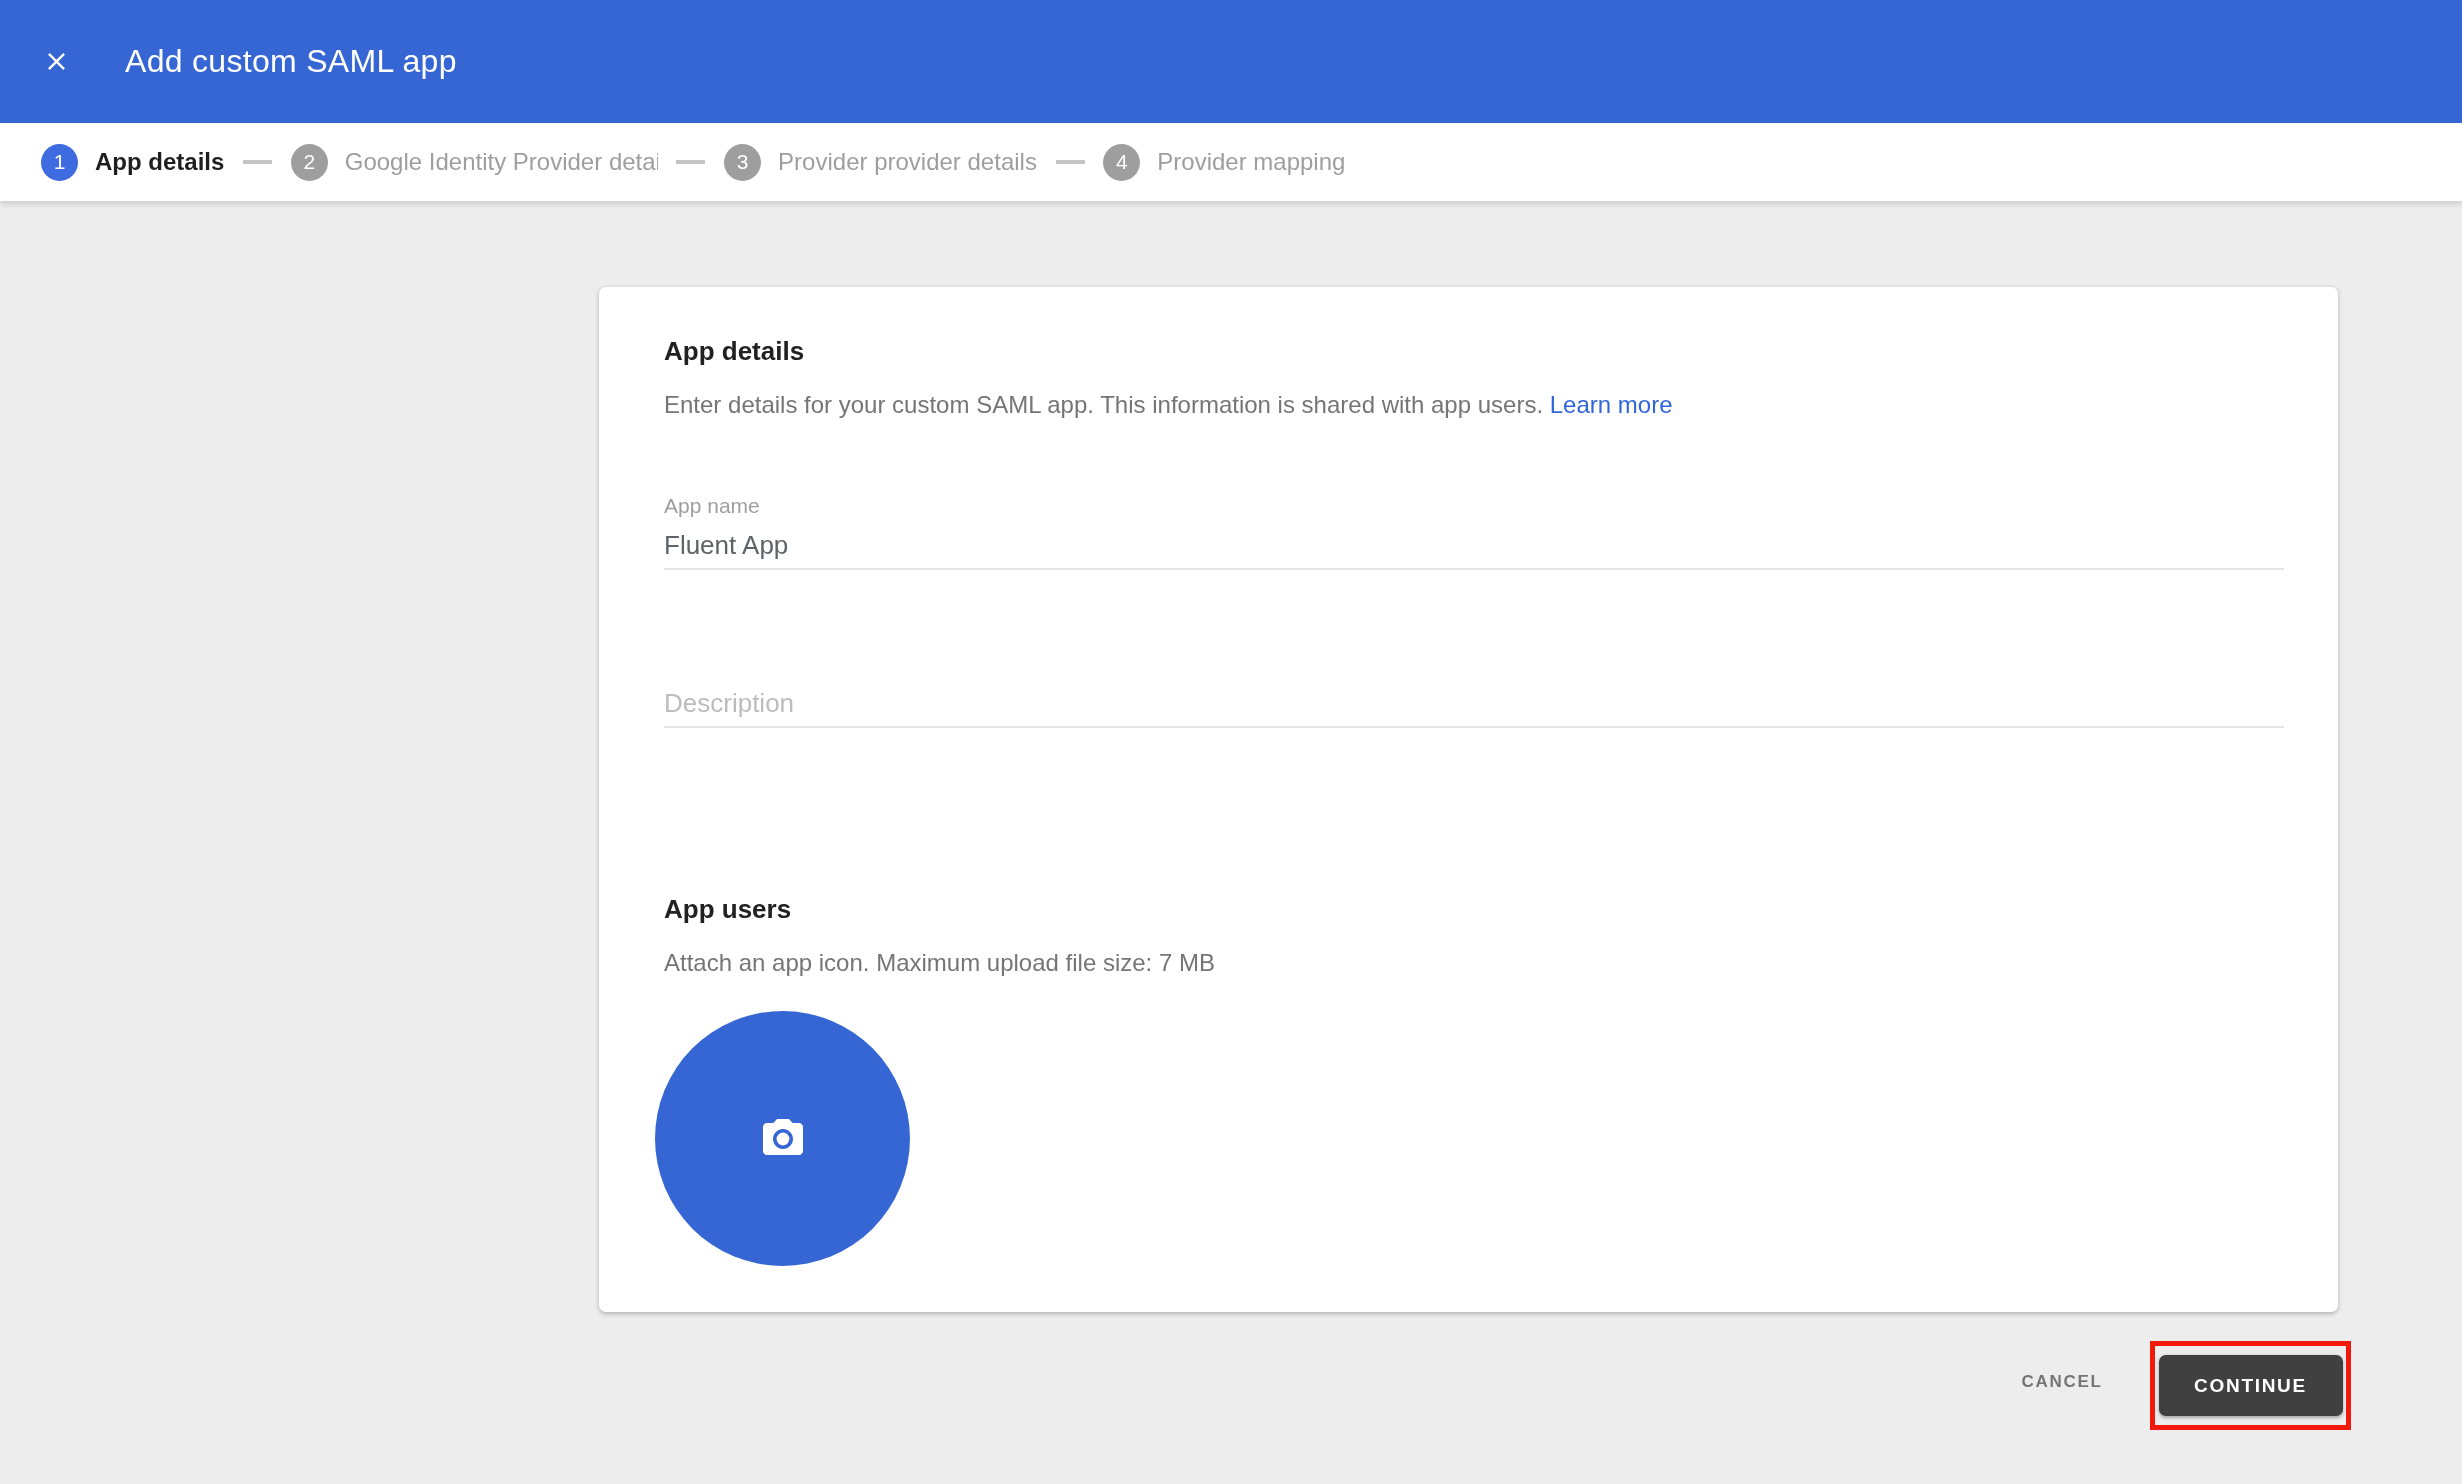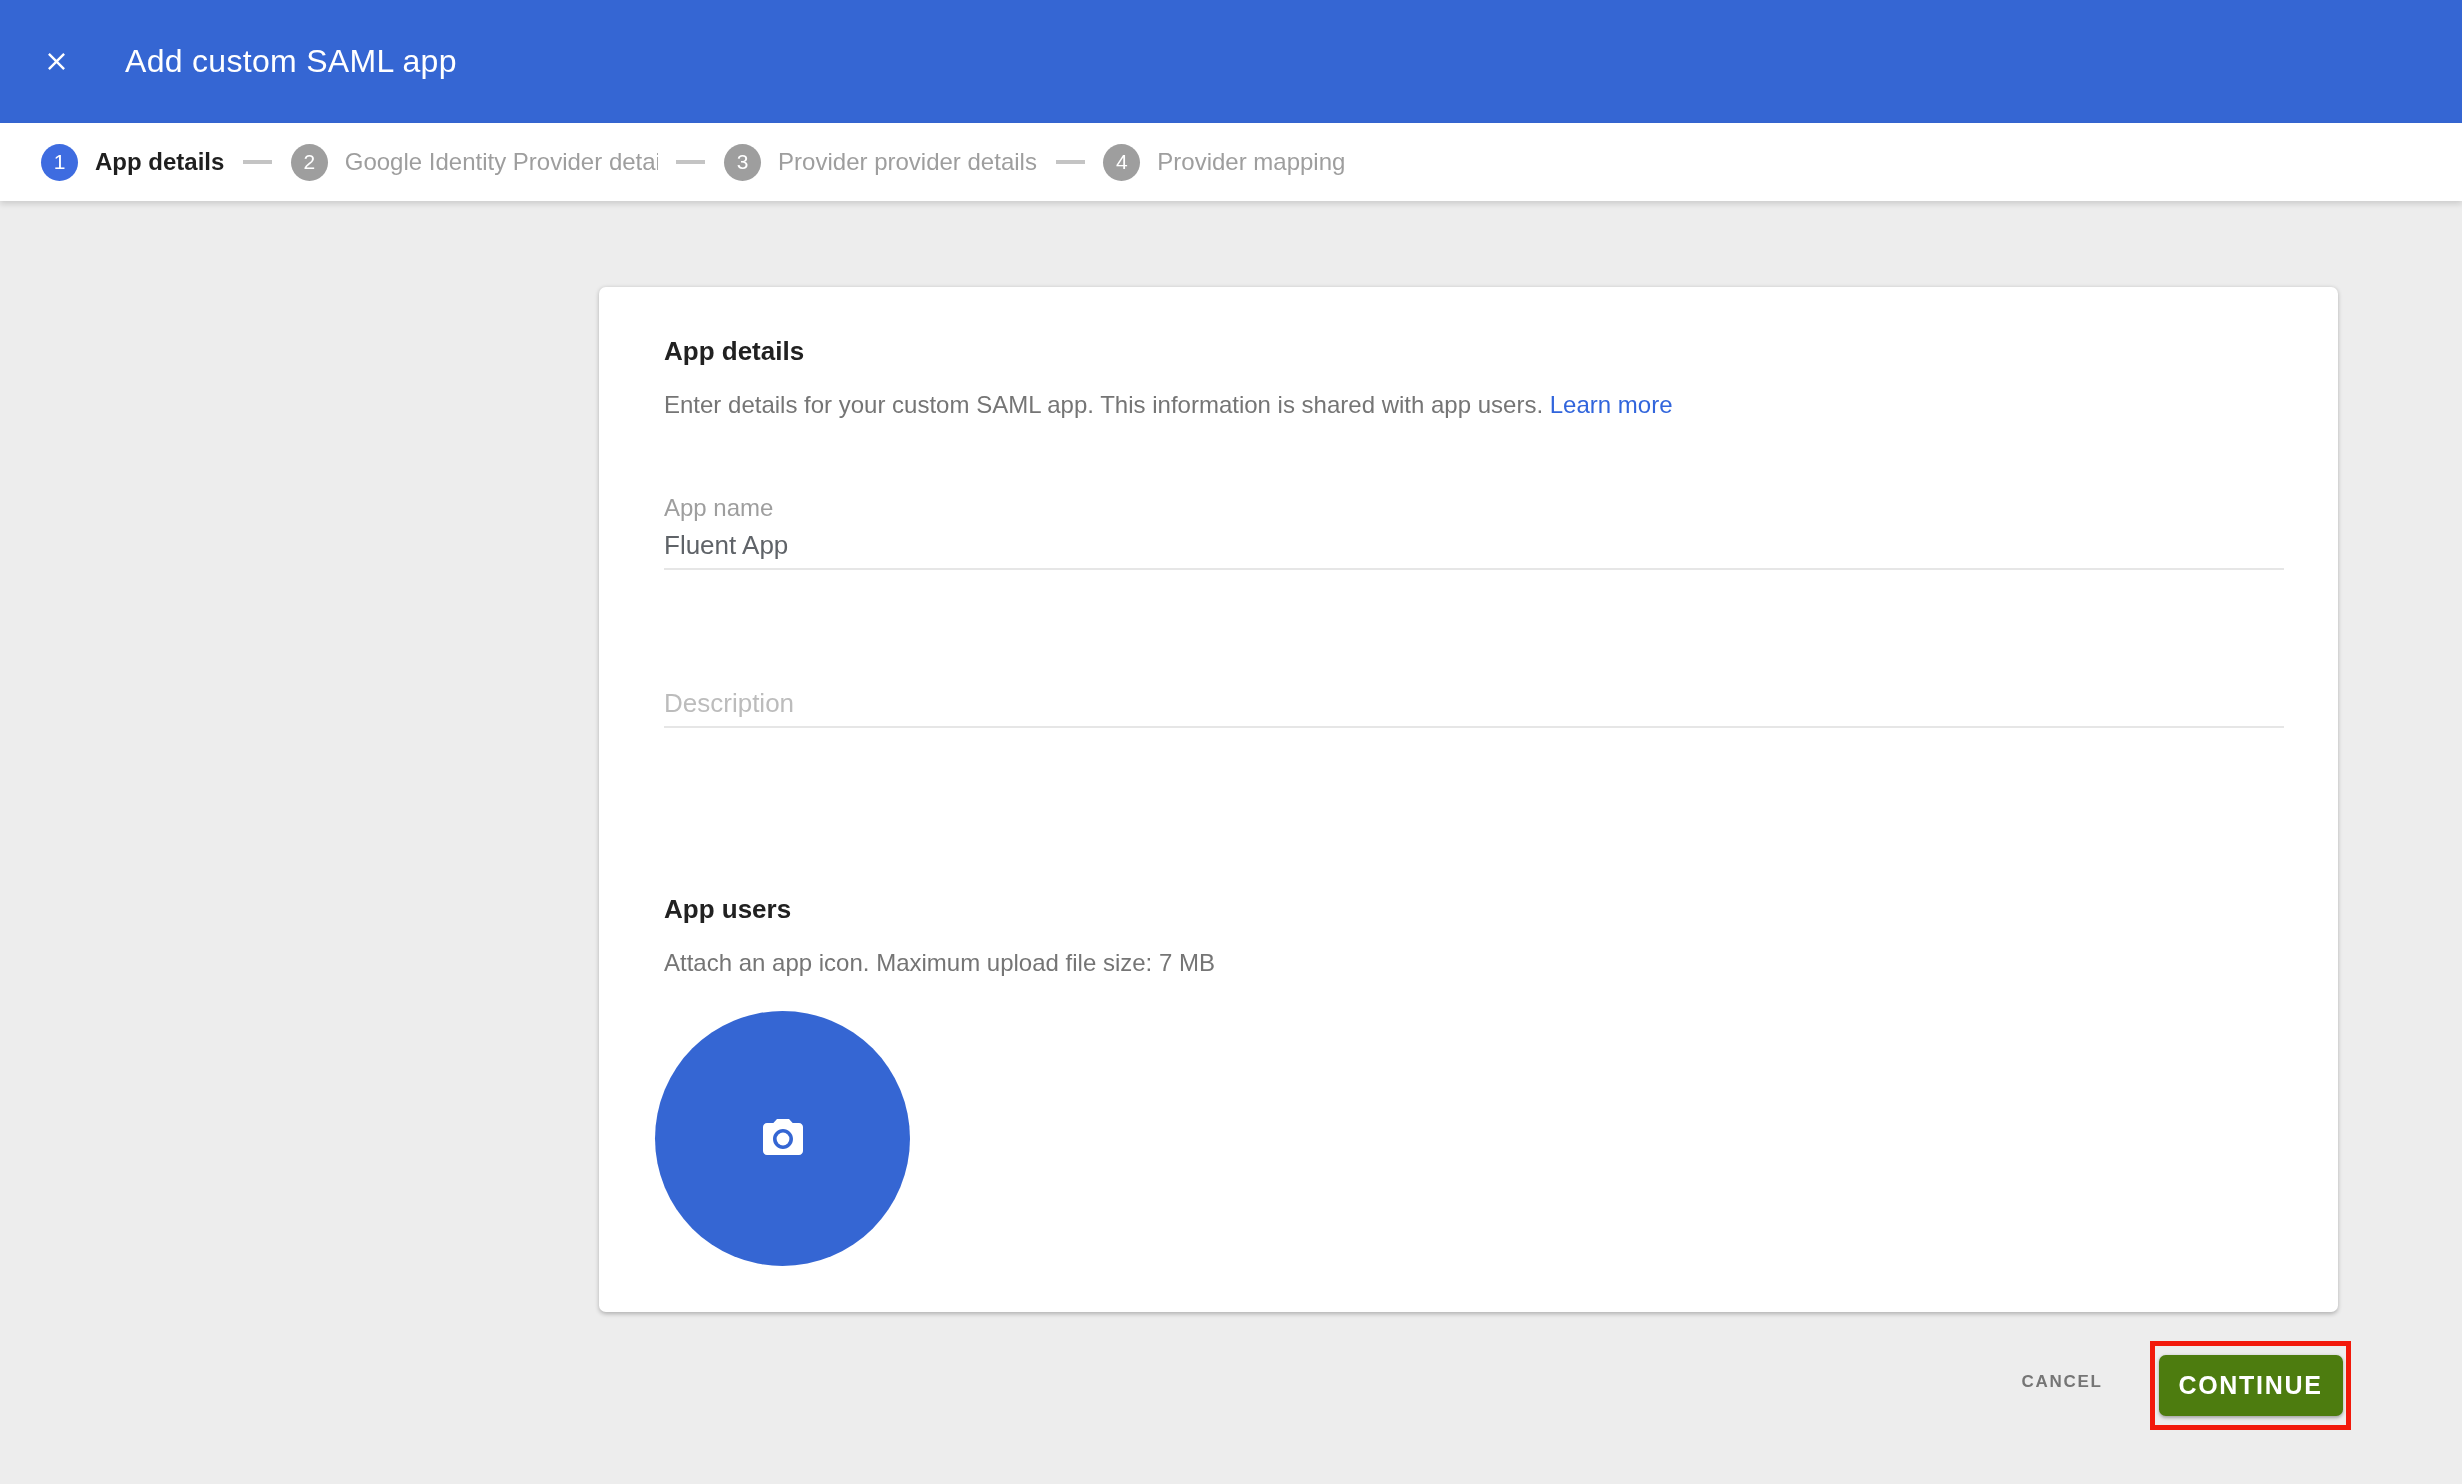--- a/index.html
+++ b/index.html
@@ -65,21 +65,21 @@
   }
   .heading-app-details { top: 49px; }
   .card-paragraph {
     position: absolute; left: 65px; top: 104px;
     font-size: 24px; color: #757575;
   }
   .learn-more { color: #3165dc; cursor: pointer; text-align: right; }
 
   .field-label {
     position: absolute; left: 65px; top: 207px;
-    font-size: 24px; color: #9e9e9e;
+    font-size: 21px; color: #9e9e9e;
   }
   .text-input {
     position: absolute; left: 65px; width: 1620px;
     border: none; outline: none; background: transparent;
     border-bottom: 2.6px solid #e6e6e6;
     font-family: "Liberation Sans", "DejaVu Sans", sans-serif;
   }
   .input-app-name {
     top: 236px; height: 47px;
     font-size: 26px; color: #5f6368;
@@ -111,22 +111,22 @@
     padding: 5.1px 8.5px;
   }
   .annotation-box {
     position: absolute; left: 2150px; top: 1341px;
     width: 201px; height: 89px;
     border: 5.1px solid #f2190b;
     display: flex; align-items: center; justify-content: center;
   }
   .continue-btn {
     width: 184px; height: 61px;
-    background: #4d7c0f; border: none; border-radius: 6.8px;
-    color: #ffffff; font-size: 25px; font-weight: 700;
+    background: #404040; border: none; border-radius: 6.8px;
+    color: #ffffff; font-size: 19px; font-weight: 700;
     letter-spacing: 1.7px; cursor: pointer;
     font-family: "Liberation Sans", "DejaVu Sans", sans-serif;
     box-shadow: 0 1.7px 3.4px rgba(0,0,0,0.3);
   }
 </style>
 </head>
 <body>
 
 <div class="header">
   <div class="close-btn">

